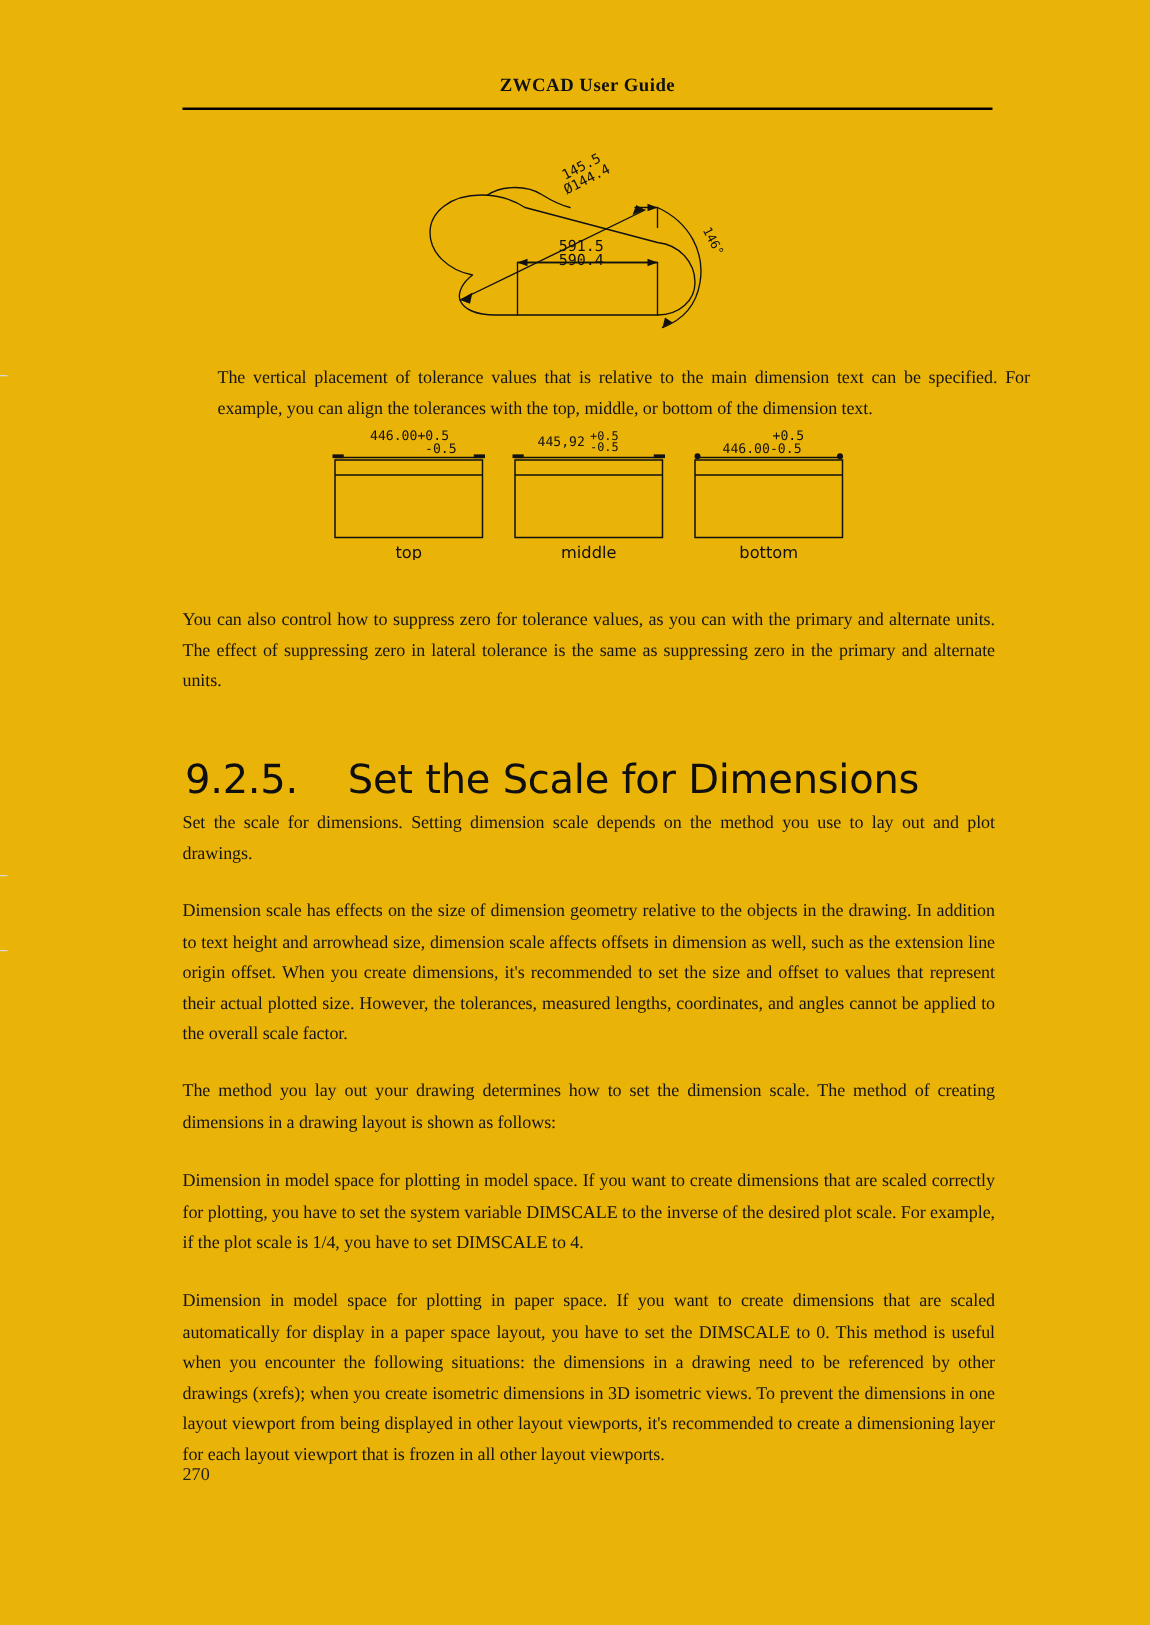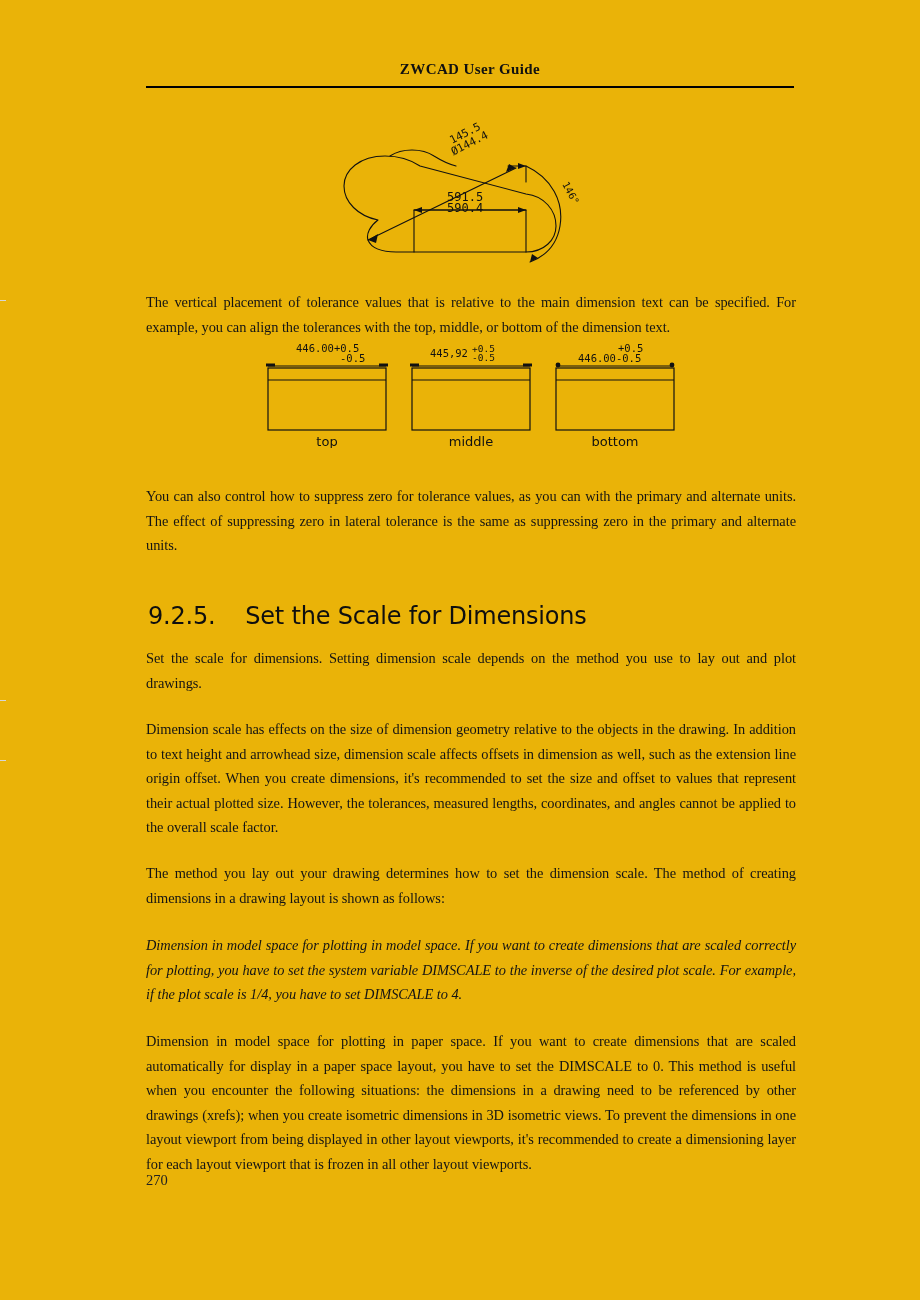--- a/index.html
+++ b/index.html
@@ -75,21 +75,21 @@
     text-align: justify;
     letter-spacing: -0.05px;
   }
   
   .heading {
     position: absolute;
     left: 148px;
     top: 581px;
     width: 650px;
     font-family: "DejaVu Sans", sans-serif;
-    font-size: 24px;
+    font-size: 32px;
     font-weight: 400;
     color: #0f0f0f;
     line-height: 30px;
     white-space: pre;
     letter-spacing: -0.2px;
   }
   .heading .h-num { display: inline; }
   .heading .h-txt { display: inline; }
   
   .page-number {
@@ -163,21 +163,21 @@
 
       <text x="117" y="79" font-family="'DejaVu Sans Mono', monospace" font-size="12" fill="#111111">591.5</text>
       <text x="117" y="90" font-family="'DejaVu Sans Mono', monospace" font-size="12" fill="#111111">590.4</text>
 
       <g transform="translate(232,62) rotate(62)">
         <text x="0" y="0" font-family="'DejaVu Sans Mono', monospace" font-size="10" fill="#111111">146°</text>
       </g>
     </svg>
   </div>
 
-  <div class="para" style="top:290px;">The vertical placement of tolerance values that is relative to the main dimension text can be specified. For example, you can align the tolerances with the top, middle, or bottom of the dimension text.</div>
+  <div class="para" style="top:290px;margin-left:28px;">The vertical placement of tolerance values that is relative to the main dimension text can be specified. For example, you can align the tolerances with the top, middle, or bottom of the dimension text.</div>
 
   <div class="figure figure-two">
     <svg width="418" height="108" viewBox="0 0 418 108" xmlns="http://www.w3.org/2000/svg">
       <g fill="none" stroke="#111111" stroke-width="1.2">
 
         <rect x="6" y="28" width="118" height="62"></rect>
         <line x1="6" y1="40" x2="124" y2="40"></line>
         <line x1="6" y1="26" x2="124" y2="26"></line>
 
         <rect x="150" y="28" width="118" height="62"></rect>
@@ -220,19 +220,19 @@
   <div class="para" style="top:484px;">You can also control how to suppress zero for tolerance values, as you can with the primary and alternate units. The effect of suppressing zero in lateral tolerance is the same as suppressing zero in the primary and alternate units.</div>
 
   <h2 class="heading"><span class="h-num">9.2.5.</span>    <span class="h-txt">Set the Scale for Dimensions</span></h2>
 
   <div class="para" style="top:646px;">Set the scale for dimensions. Setting dimension scale depends on the method you use to lay out and plot drawings.</div>
 
   <div class="para" style="top:717px;">Dimension scale has effects on the size of dimension geometry relative to the objects in the drawing. In addition to text height and arrowhead size, dimension scale affects offsets in dimension as well, such as the extension line origin offset. When you create dimensions, it's recommended to set the size and offset to values that represent their actual plotted size. However, the tolerances, measured lengths, coordinates, and angles cannot be applied to the overall scale factor.</div>
 
   <div class="para" style="top:861px;">The method you lay out your drawing determines how to set the dimension scale. The method of creating dimensions in a drawing layout is shown as follows:</div>
 
-  <div class="para" style="top:933px;font-style:italic;">Dimension in model space for plotting in model space. If you want to create dimensions that are scaled correctly for plotting, you have to set the system variable DIMSCALE to the inverse of the desired plot scale. For example, if the plot scale is 1/4, you have to set DIMSCALE to 4.</div>
+  <div class="para" style="top:933px;">Dimension in model space for plotting in model space. If you want to create dimensions that are scaled correctly for plotting, you have to set the system variable DIMSCALE to the inverse of the desired plot scale. For example, if the plot scale is 1/4, you have to set DIMSCALE to 4.</div>
 
   <div class="para" style="top:1029px;">Dimension in model space for plotting in paper space. If you want to create dimensions that are scaled automatically for display in a paper space layout, you have to set the DIMSCALE to 0.  This method is useful when you encounter the following situations: the dimensions in a drawing need to be referenced by other drawings (xrefs); when you create isometric dimensions in 3D isometric views. To prevent the dimensions in one layout viewport from being displayed in other layout viewports, it's recommended to create a dimensioning layer for each layout viewport that is frozen in all other layout viewports.</div>
 
   <div class="page-number">270</div>
 
 </div>
 
 </body></html>

